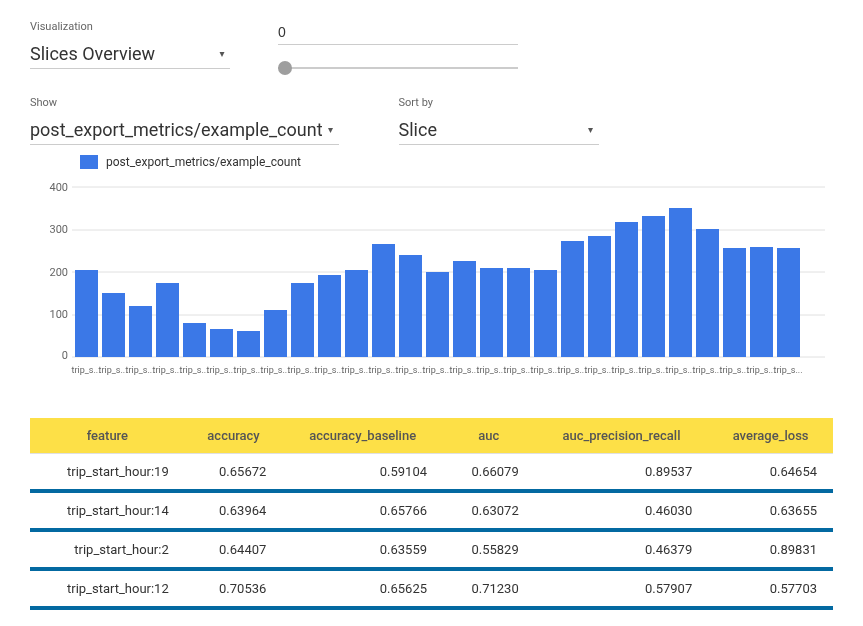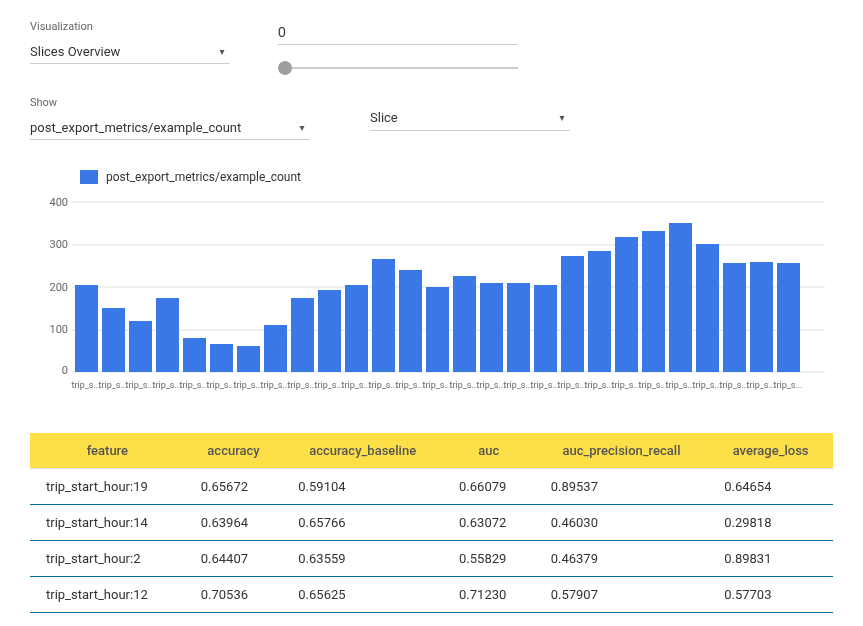--- a/index.html
+++ b/index.html
@@ -42,21 +42,21 @@
       align-items: center;
       border-bottom: 1px solid #ccc;
       padding: 4px 0;
       min-width: 200px;
       cursor: pointer;
       position: relative;
     }
 
     .dropdown-select span {
       flex: 1;
-      font-size: 13px;
+      font-size: 18px;
       color: #333;
     }
 
     .dropdown-arrow {
       width: 16px;
       height: 16px;
       display: flex;
       align-items: center;
       justify-content: center;
       color: #555;
@@ -92,23 +92,22 @@
       width: 14px;
       height: 14px;
       border-radius: 50%;
       background: #9e9e9e;
       cursor: pointer;
     }
 
     
     .controls-row2 {
       display: flex;
-      align-items: center;
+      align-items: flex-end;
       gap: 60px;
-      margin-bottom: 20px;
     }
 
     .show-dropdown {
       min-width: 280px;
     }
 
     .sortby-dropdown {
       min-width: 200px;
     }
 
@@ -158,22 +157,22 @@
       border-bottom: 1px solid #e0e0e0;
       background: #fde047;
     }
 
     .data-table th:first-child {
       text-align: center;
     }
 
     .data-table td {
       padding: 10px 16px;
-      text-align: left;
-      border-bottom: 1px solid #0369a1;
+      text-align: right;
+      border-bottom: 4px solid #0369a1;
       color: #333;
     }
 
     .data-table .feature-col {
       color: #333;
     }
   </style>
 </head>
 <body>
 
@@ -202,20 +201,21 @@
 
     <div class="control-group">
       <span class="control-label">Show</span>
       <div class="dropdown-select show-dropdown">
         <span>post_export_metrics/example_count</span>
         <div class="dropdown-arrow">▾</div>
       </div>
     </div>
 
     <div class="control-group">
+      <span class="control-label">Sort by</span>
       <div class="dropdown-select sortby-dropdown">
         <span>Slice</span>
         <div class="dropdown-arrow">▾</div>
       </div>
     </div>
 
   </div>
 
   <div class="chart-container">
     <div class="chart-legend">
@@ -317,21 +317,21 @@
             <td>0.66079</td>
             <td>0.89537</td>
             <td>0.64654</td>
           </tr>
           <tr>
             <td class="feature-col">trip_start_hour:14</td>
             <td>0.63964</td>
             <td>0.65766</td>
             <td>0.63072</td>
             <td>0.46030</td>
-            <td>0.29818</td>
+            <td>0.63655</td>
           </tr>
           <tr>
             <td class="feature-col">trip_start_hour:2</td>
             <td>0.64407</td>
             <td>0.63559</td>
             <td>0.55829</td>
             <td>0.46379</td>
             <td>0.89831</td>
           </tr>
           <tr>

